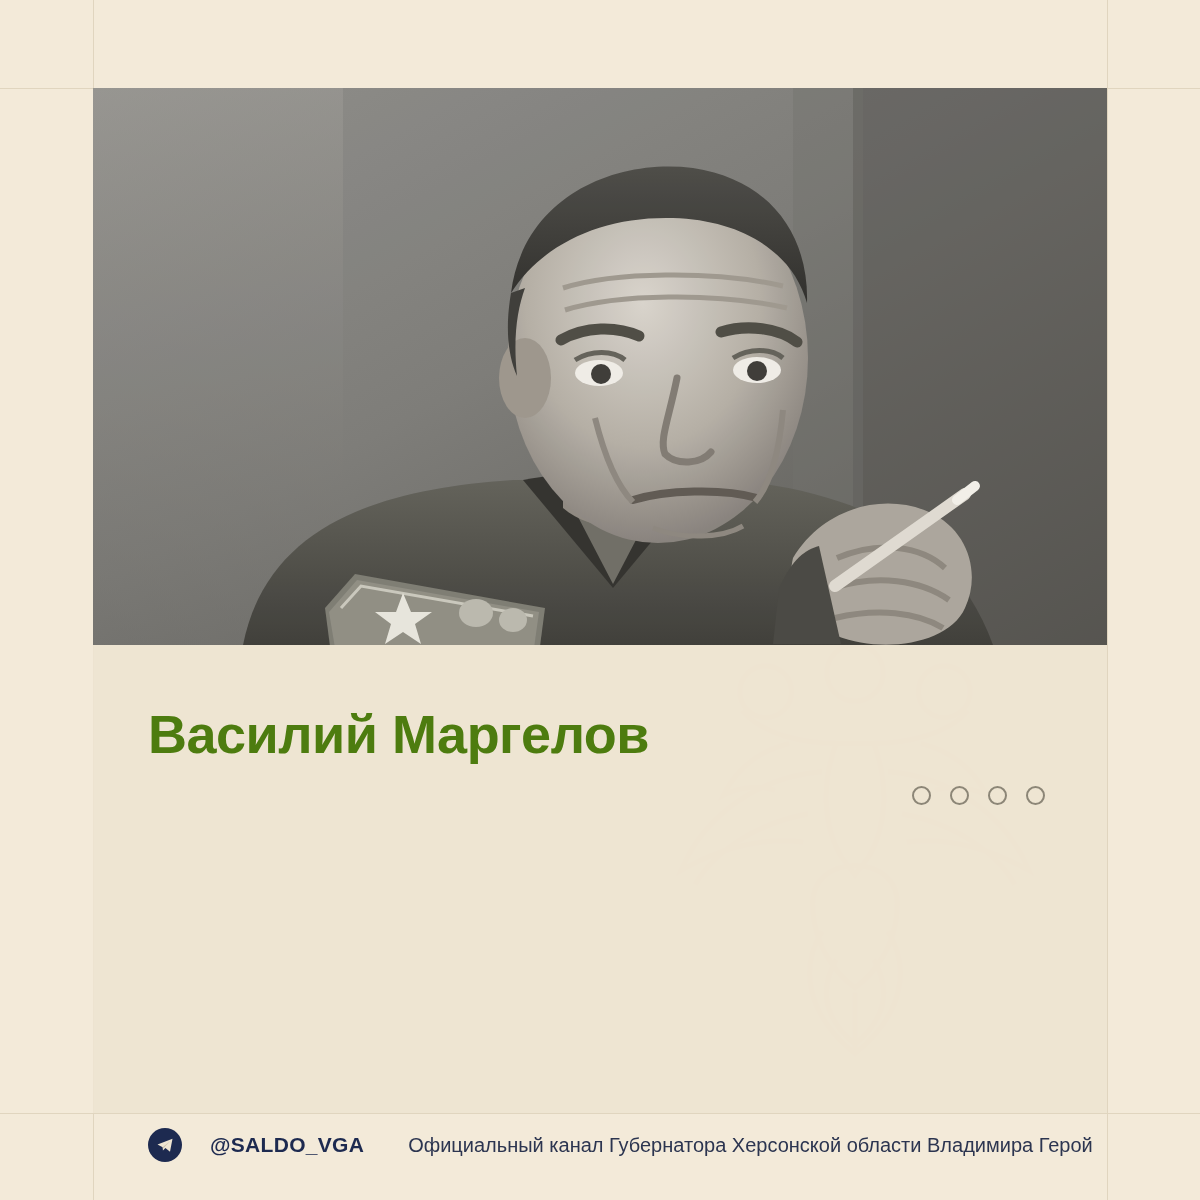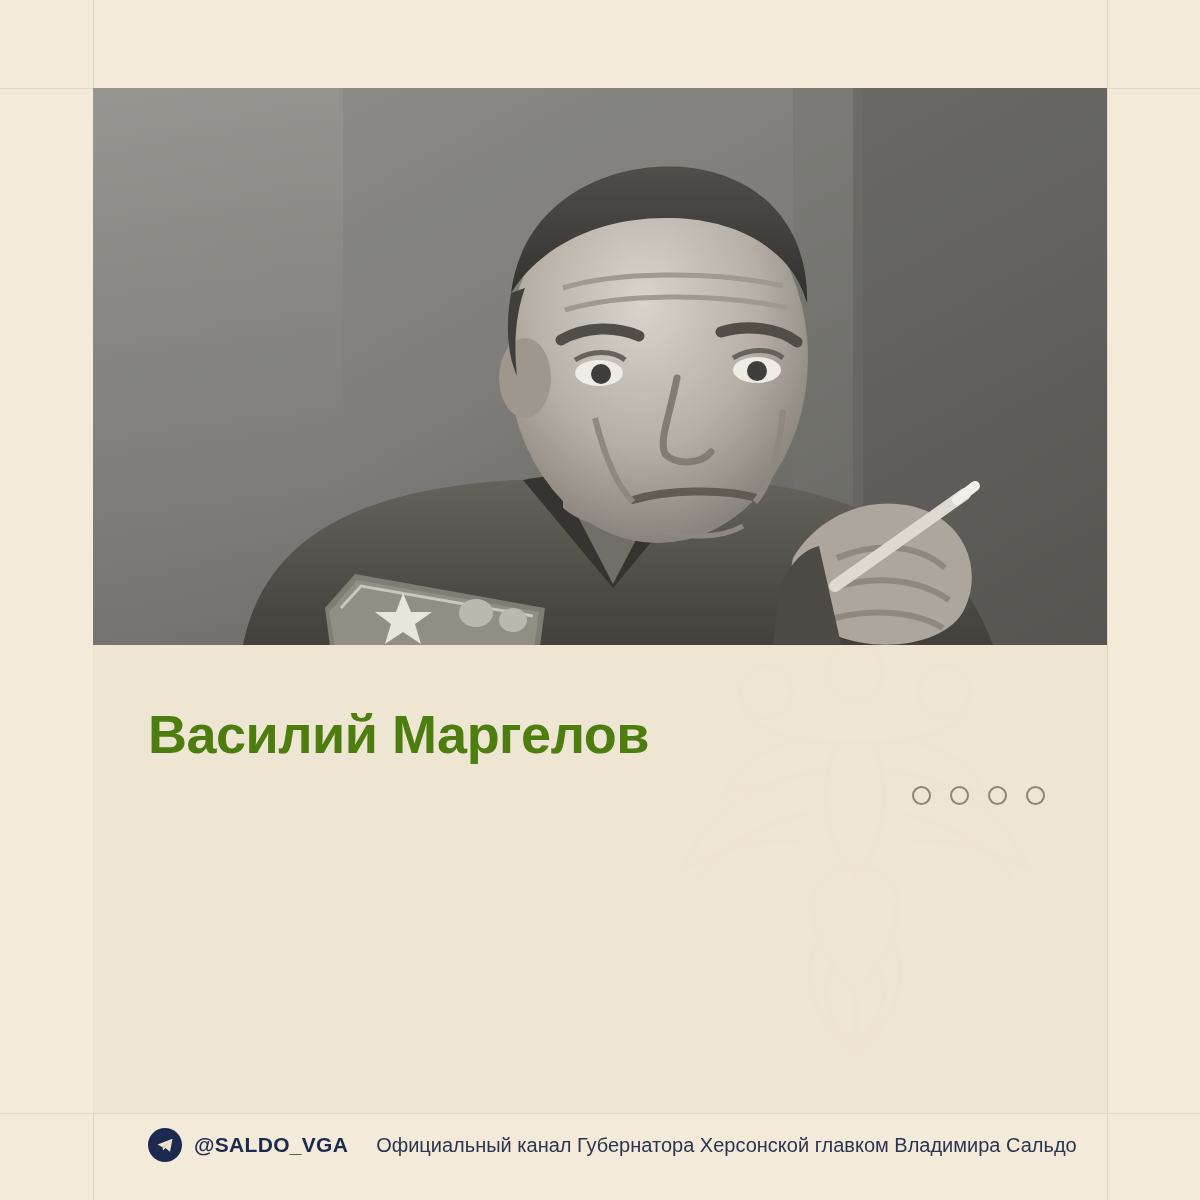--- a/index.html
+++ b/index.html
@@ -117,21 +117,21 @@
     height: 87px;
     display: flex;
     align-items: center;
   }
   .footer-inner {
     position: absolute;
     left: 148px;
     top: 1128px;
     display: flex;
     align-items: center;
-    gap: 12px;
+    gap: 28px;
   }
   .tg-icon {
     width: 34px;
     height: 34px;
     border-radius: 50%;
     background: #1d2a50;
     display: flex;
     align-items: center;
     justify-content: center;
   }
@@ -294,16 +294,16 @@
 
   <div class="footer"></div>
   <div class="footer-inner">
     <span class="tg-icon">
       <svg width="20" height="20" viewBox="0 0 24 24" aria-hidden="true">
         <path d="M3 11.5 L21 4.5 L18 20 L12.5 15.5 L9.5 18.5 L9.2 14.6 Z" fill="#eee4d1"></path>
         <path d="M9.2 14.6 L18.5 7.2 L9.6 16.2 Z" fill="#c9bfa9"></path>
       </svg>
     </span>
     <span class="handle">@SALDO_VGA</span>
-    <span class="footer-desc">Официальный канал Губернатора Херсонской главком Владимира Сальдо</span>
+    <span class="footer-desc">Официальный канал Губернатора Херсонской области Владимира Герой</span>
   </div>
 
 </div>
 
 </body></html>

